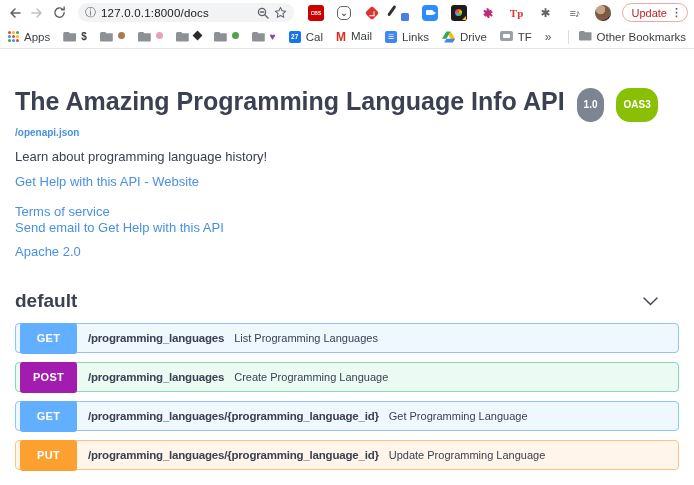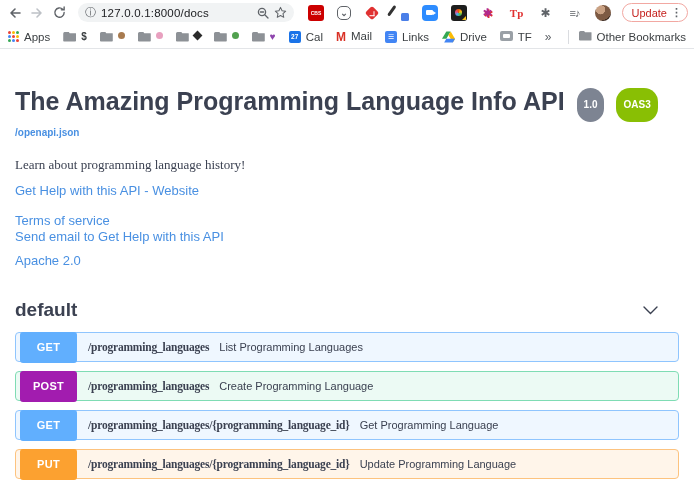--- a/index.html
+++ b/index.html
@@ -62,40 +62,40 @@
   .bm-right { margin-left:auto; display:flex; align-items:center; gap:10px; }
   .vsep { width:1px; height:14px; background:#dadce0; }
 
   
   .content { padding:0 15px; }
   .apititle { margin-top:37px; font-size:25px; font-weight:bold; color:#3b4151; line-height:30px; display:flex; align-items:flex-start; gap:12px; }
   .badge { font-size:10px; font-weight:bold; color:#fff; border-radius:14px; padding:2px 7px; margin-top:2px; }
   .b-ver { background:#7d8492; }
   .b-oas { background:#89bf04; }
   .speclink { display:inline-block; margin-top:4px; font-size:10px; color:#4990e2; text-decoration:none;font-weight:bold; }
-  .desc { margin-top:17px; font-size:13px; color:#3b4151;font-family:Liberation Serif, serif; }
+  .desc { margin-top:9px; font-size:13px; color:#3b4151; }
   .plink { display:block; color:#4990e2; font-size:13px; text-decoration:none; }
   .lk-terms { margin-top:15px; }
   .lk-help { margin-top:10px; }
   .lk-email { margin-top:1px; }
   .lk-license { margin-top:9px; }
 
   .section-head { margin-top:31px; display:flex; align-items:center; justify-content:space-between; padding-right:21px; }
   .section-title { font-size:19px; font-weight:bold; color:#3b4151; }
   .oplist { margin-top:11px; display:flex; flex-direction:column; gap:9px; }
   .opblock { height:30px; border-radius:4px; border:1px solid; display:flex; align-items:center; padding:0 10px 0 4px; }
   .m-get    { background:rgba(97,175,254,.10);  border-color:#8fc5fe; }
   .m-post   { background:rgba(73,204,144,.10);  border-color:#7fdcb4; }
   .m-put    { background:rgba(252,161,48,.10);  border-color:#fdc37f; }
   .method { width:57px; height:31px; border-radius:3px; color:#fff; font-size:11px; font-weight:bold;
     display:flex; align-items:center; justify-content:center; letter-spacing:.3px; }
   .m-get    .method { background:#61affe; }
   .m-post   .method { background:#a21caf; }
   .m-put    .method { background:#fca130; }
-  .path { margin-left:11px; font-family:Liberation Serif, serif; font-weight:bold; font-size:11.5px; color:#3b4151; letter-spacing:-.2px; }
+  .path { margin-left:11px; font-family:Liberation Sans, sans-serif; font-weight:bold; font-size:11.5px; color:#3b4151; letter-spacing:-.2px; }
   .summary { margin-left:10px; font-size:11px; color:#3b4151; }
 </style>
 </head>
 <body>
 
 <div class="toolbar">
   <div class="navbtn">
     <svg width="14" height="14" viewBox="0 0 14 14">
         <path d="M12 7H3M7 3L3 7l4 4" stroke="#5f6368" stroke-width="1.6" fill="none" stroke-linecap="round" stroke-linejoin="round"></path>
       </svg>

